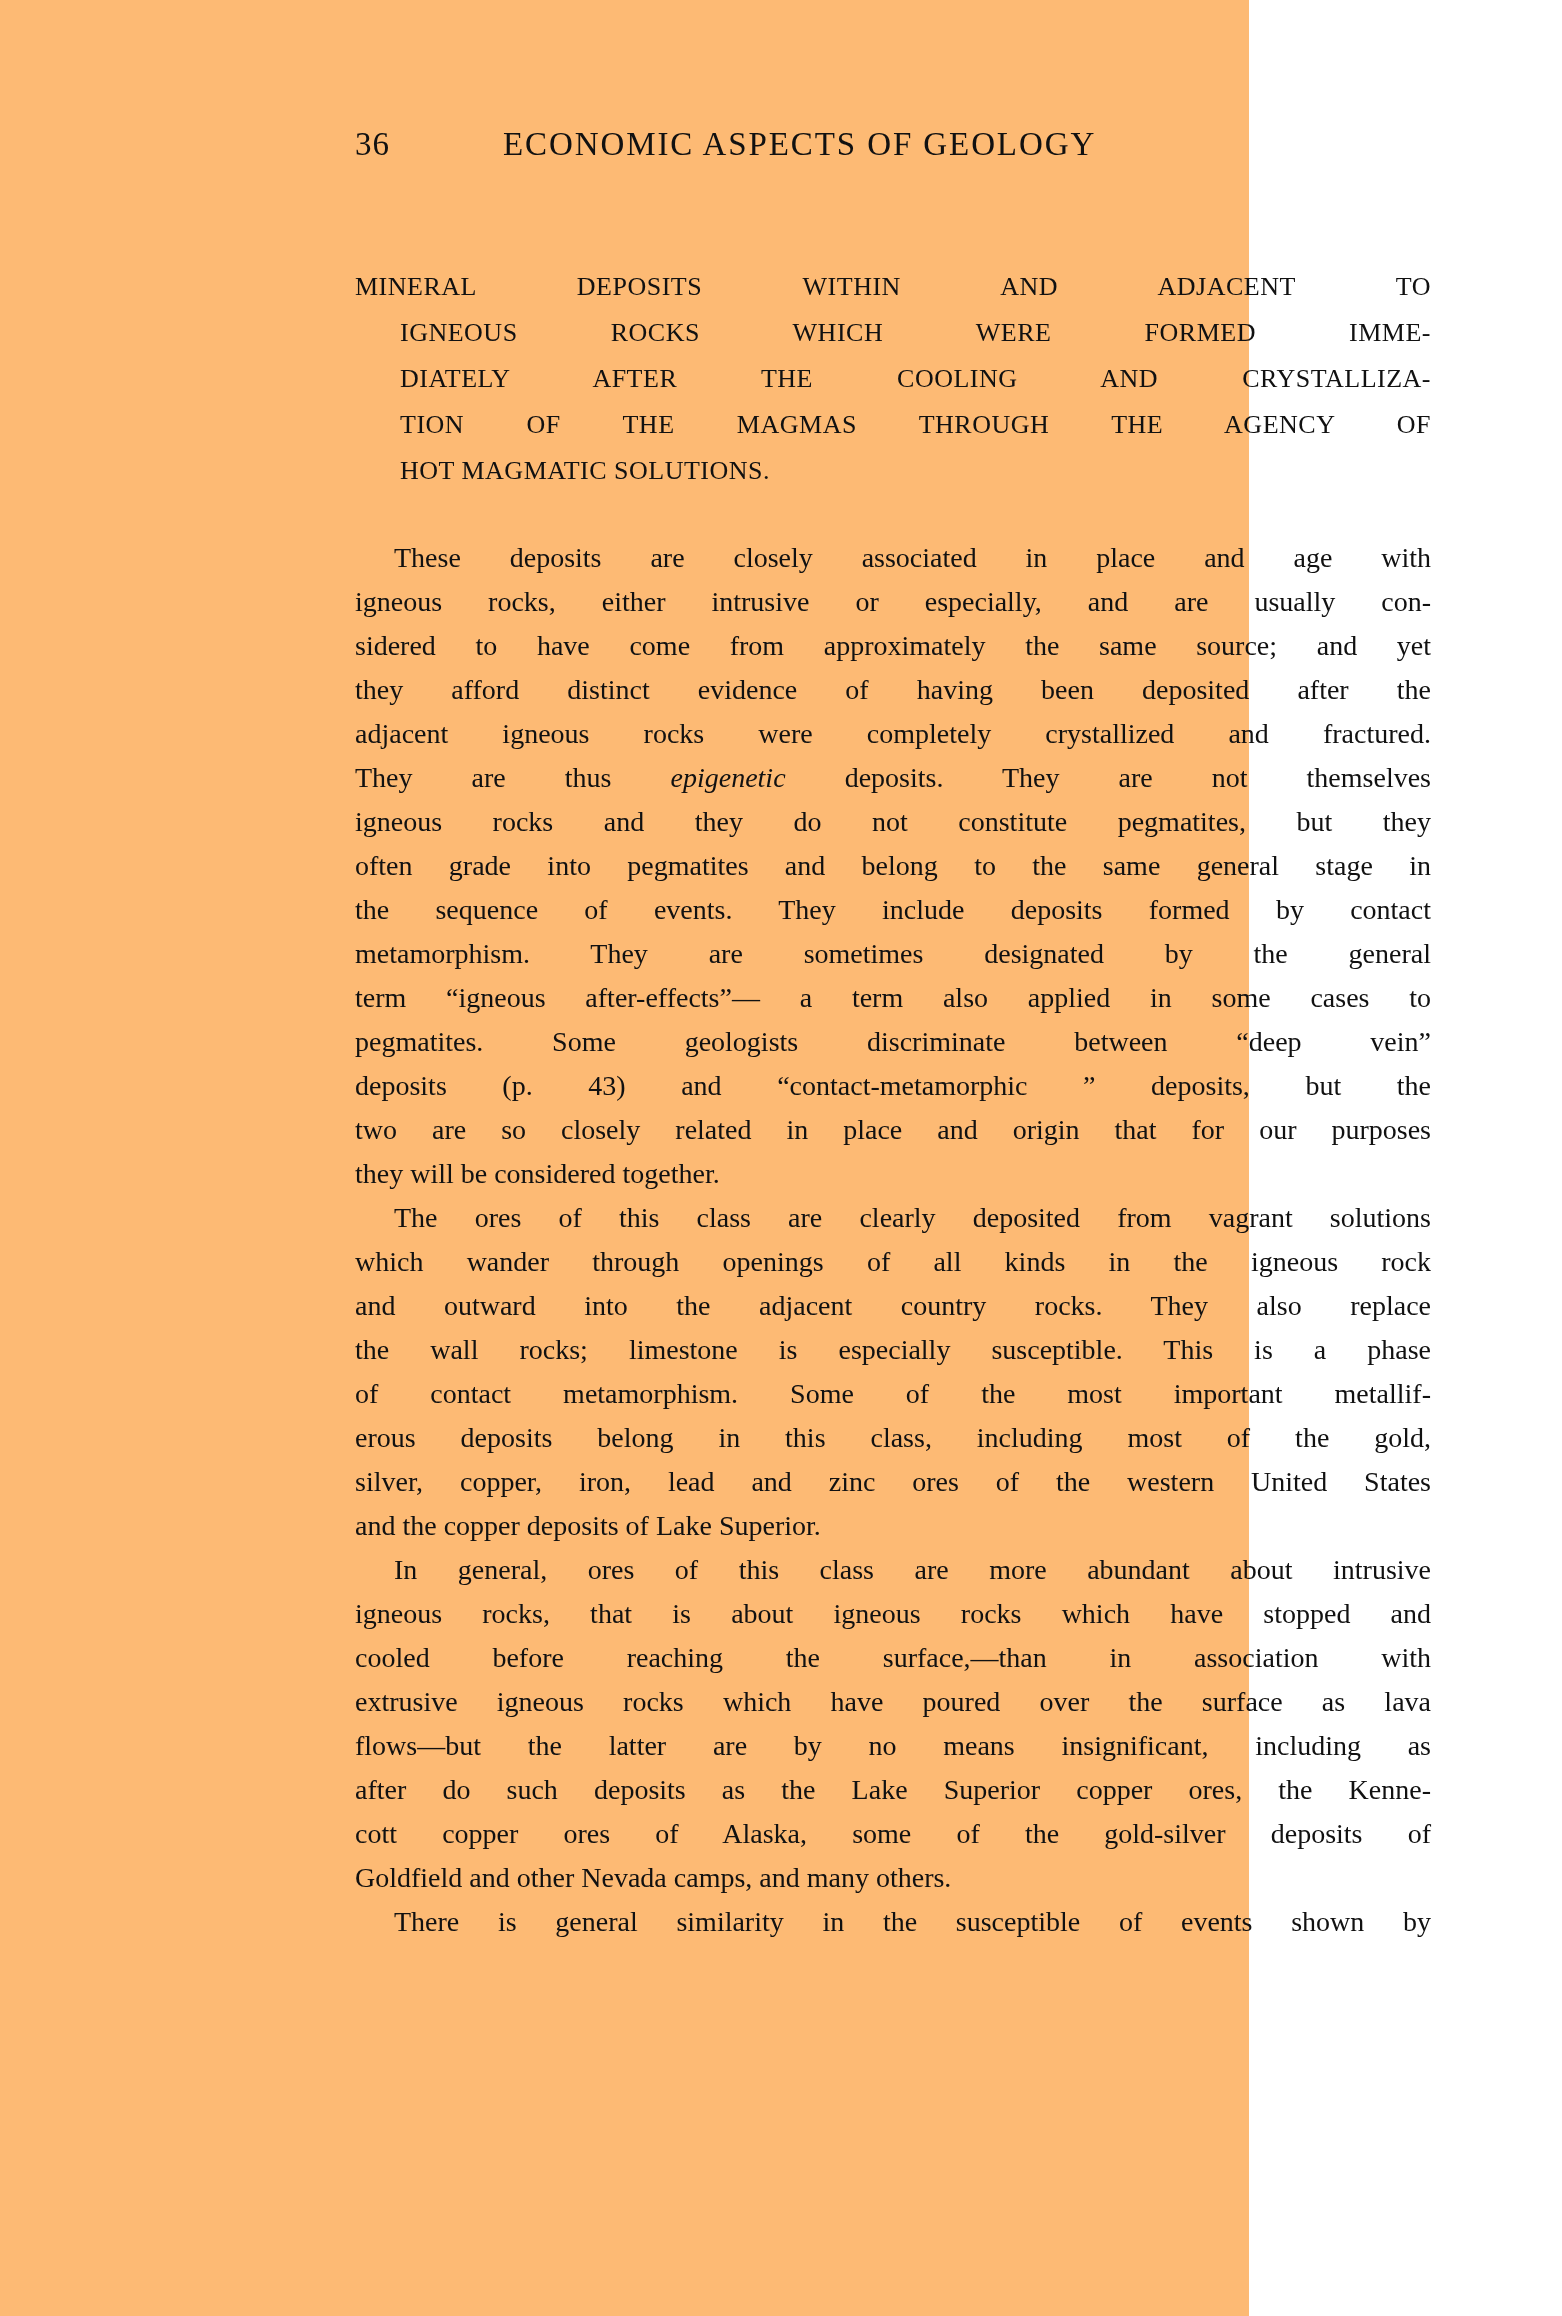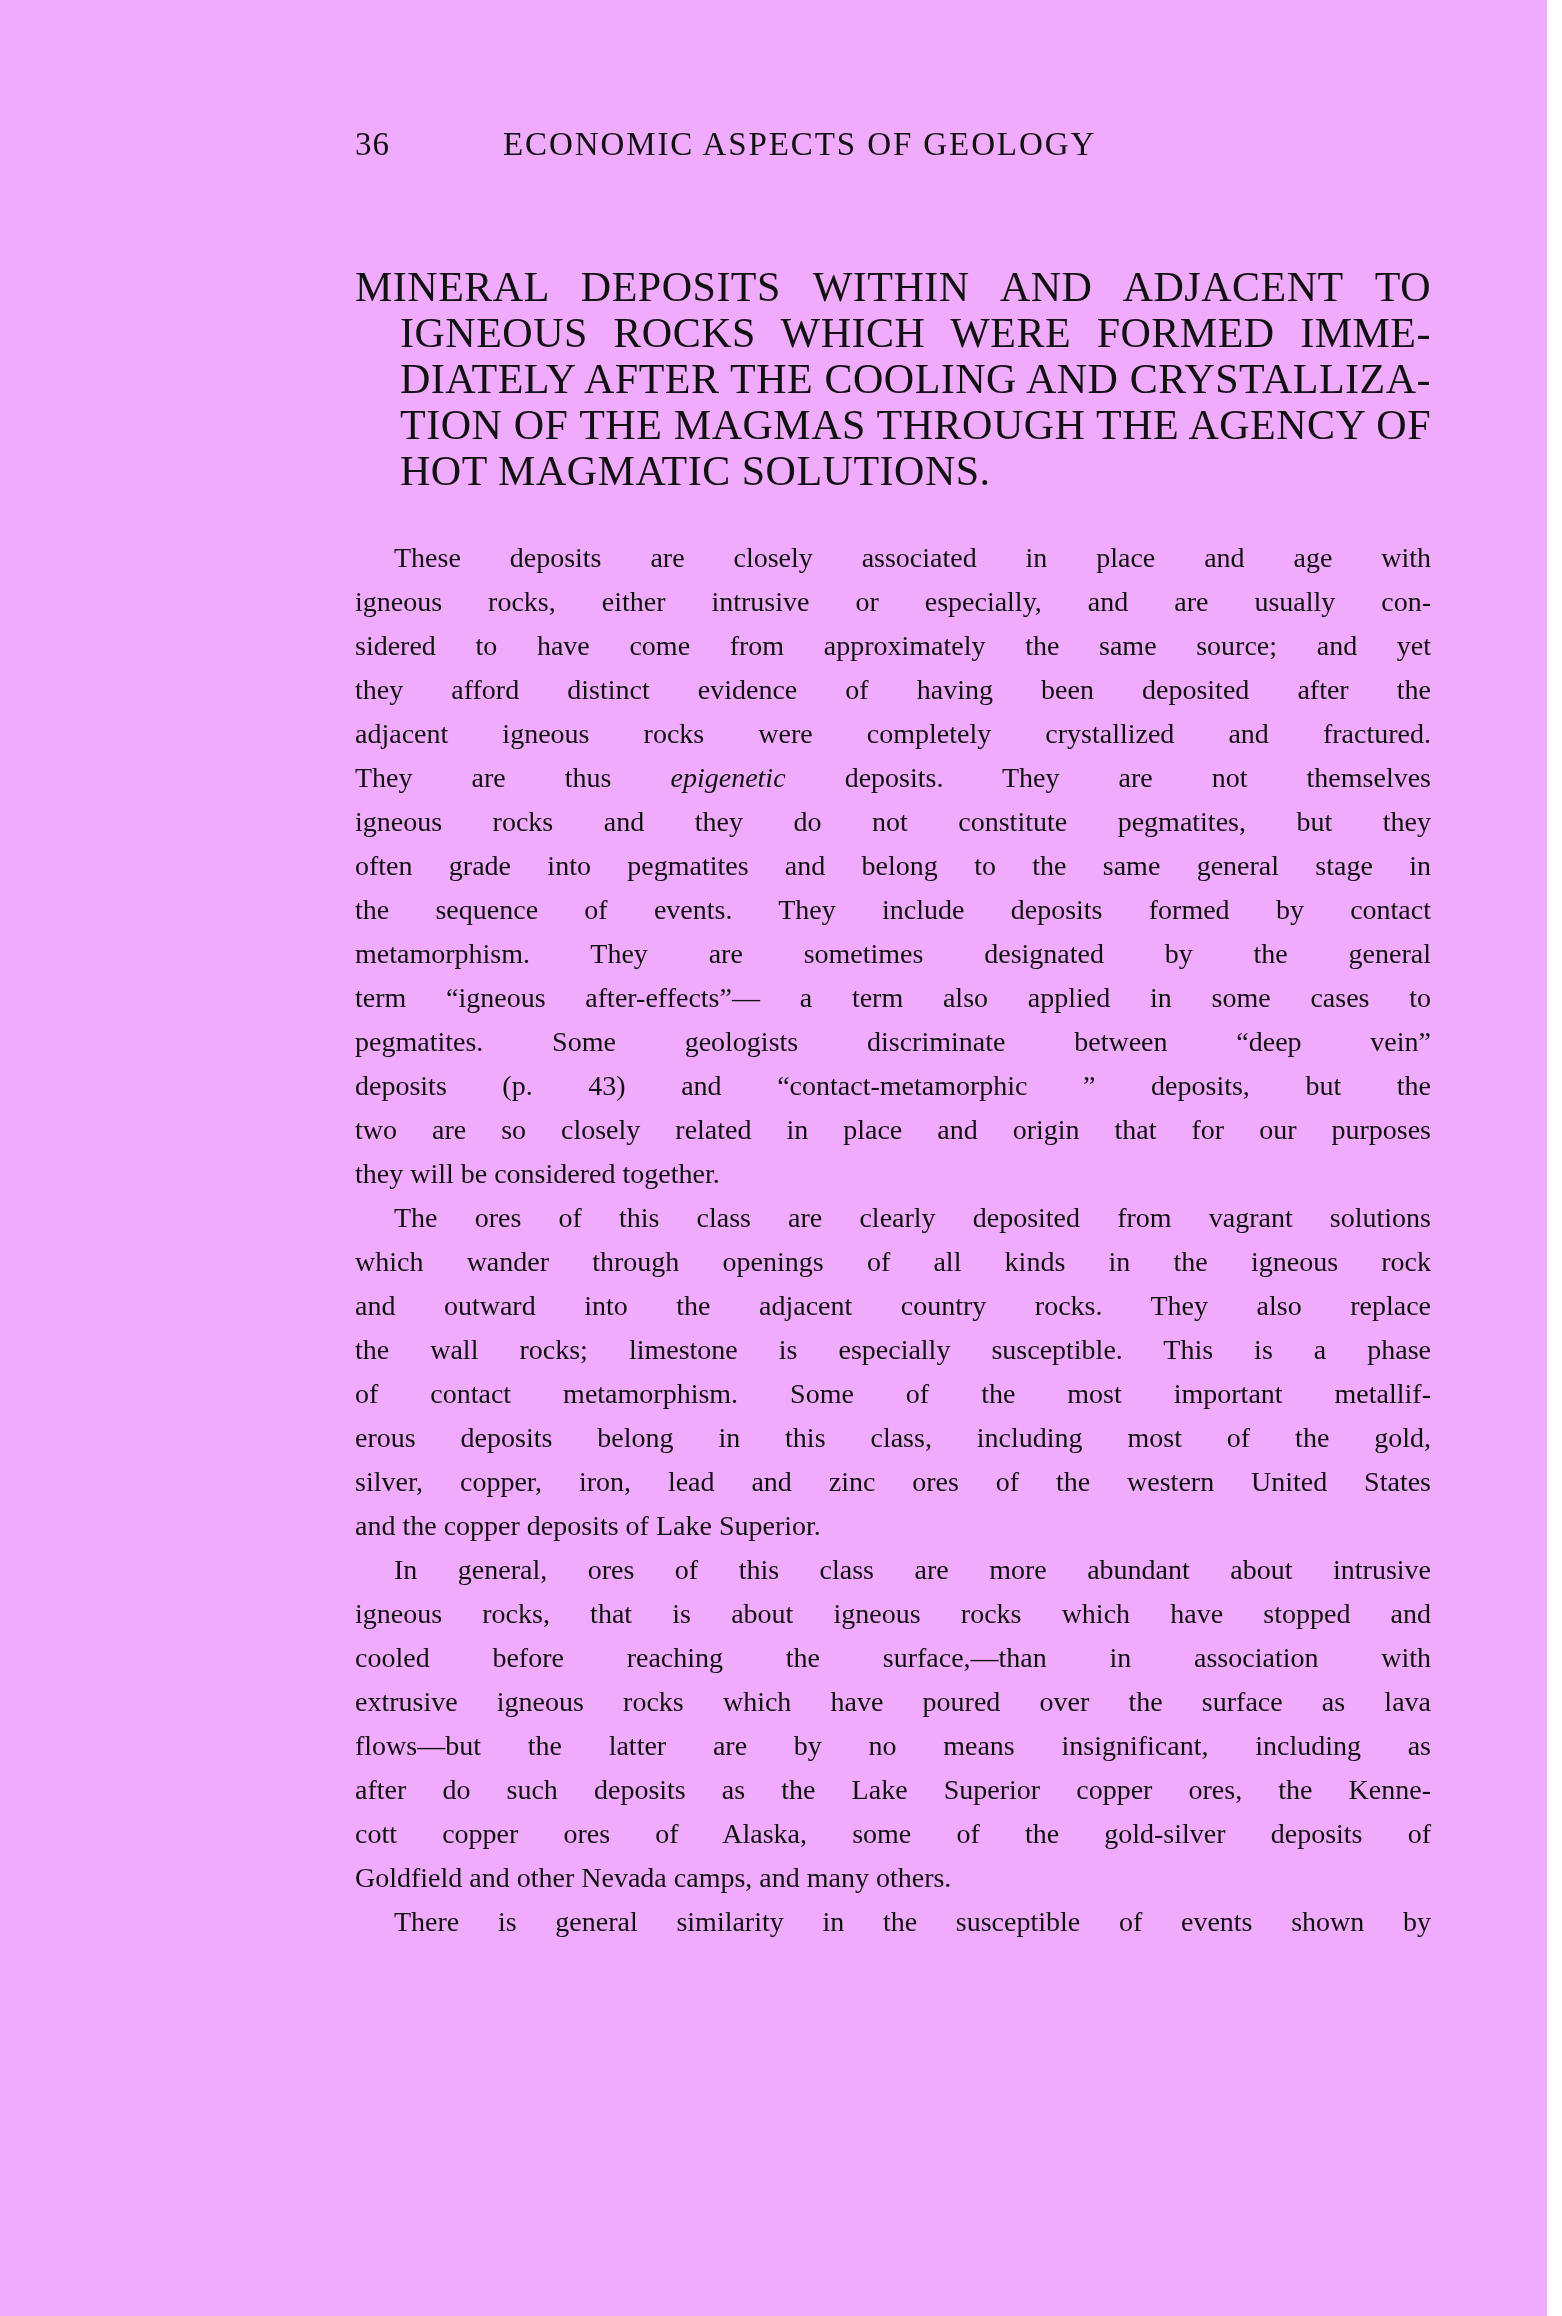--- a/index.html
+++ b/index.html
@@ -11,22 +11,22 @@
       width: 1563px;
       height: 2316px;
       position: relative;
       overflow: hidden;
       font-family: "Liberation Serif", "DejaVu Serif", serif;
       color: #111111;
     }
     .page {
       position: absolute;
       left: 0; top: 0;
-      width: 1547px; height: 2316px;
-      background: #f0abfc;
+      width: 1249px; height: 2316px;
+      background: #fdba74;
     }
     .running-head {
       position: absolute;
       top: 126px;
       left: 355px;
       width: 1076px;
       height: 37px;
       font-size: 33px;
       letter-spacing: 0.9px;
     }
@@ -41,21 +41,21 @@
       top: 0;
       letter-spacing: 1.9px;
     }
     .text-block {
       position: absolute;
       left: 355px;
       width: 1076px;
     }
     .section-heading {
       top: 264px;
-      font-size: 42px;
+      font-size: 26px;
       line-height: 46px;
     }
     .section-heading .hline {
       display: block;
       text-align: justify;
       text-align-last: justify;
       white-space: nowrap;
       letter-spacing: 0.5px;
     }
     .section-heading .hline.indent {

